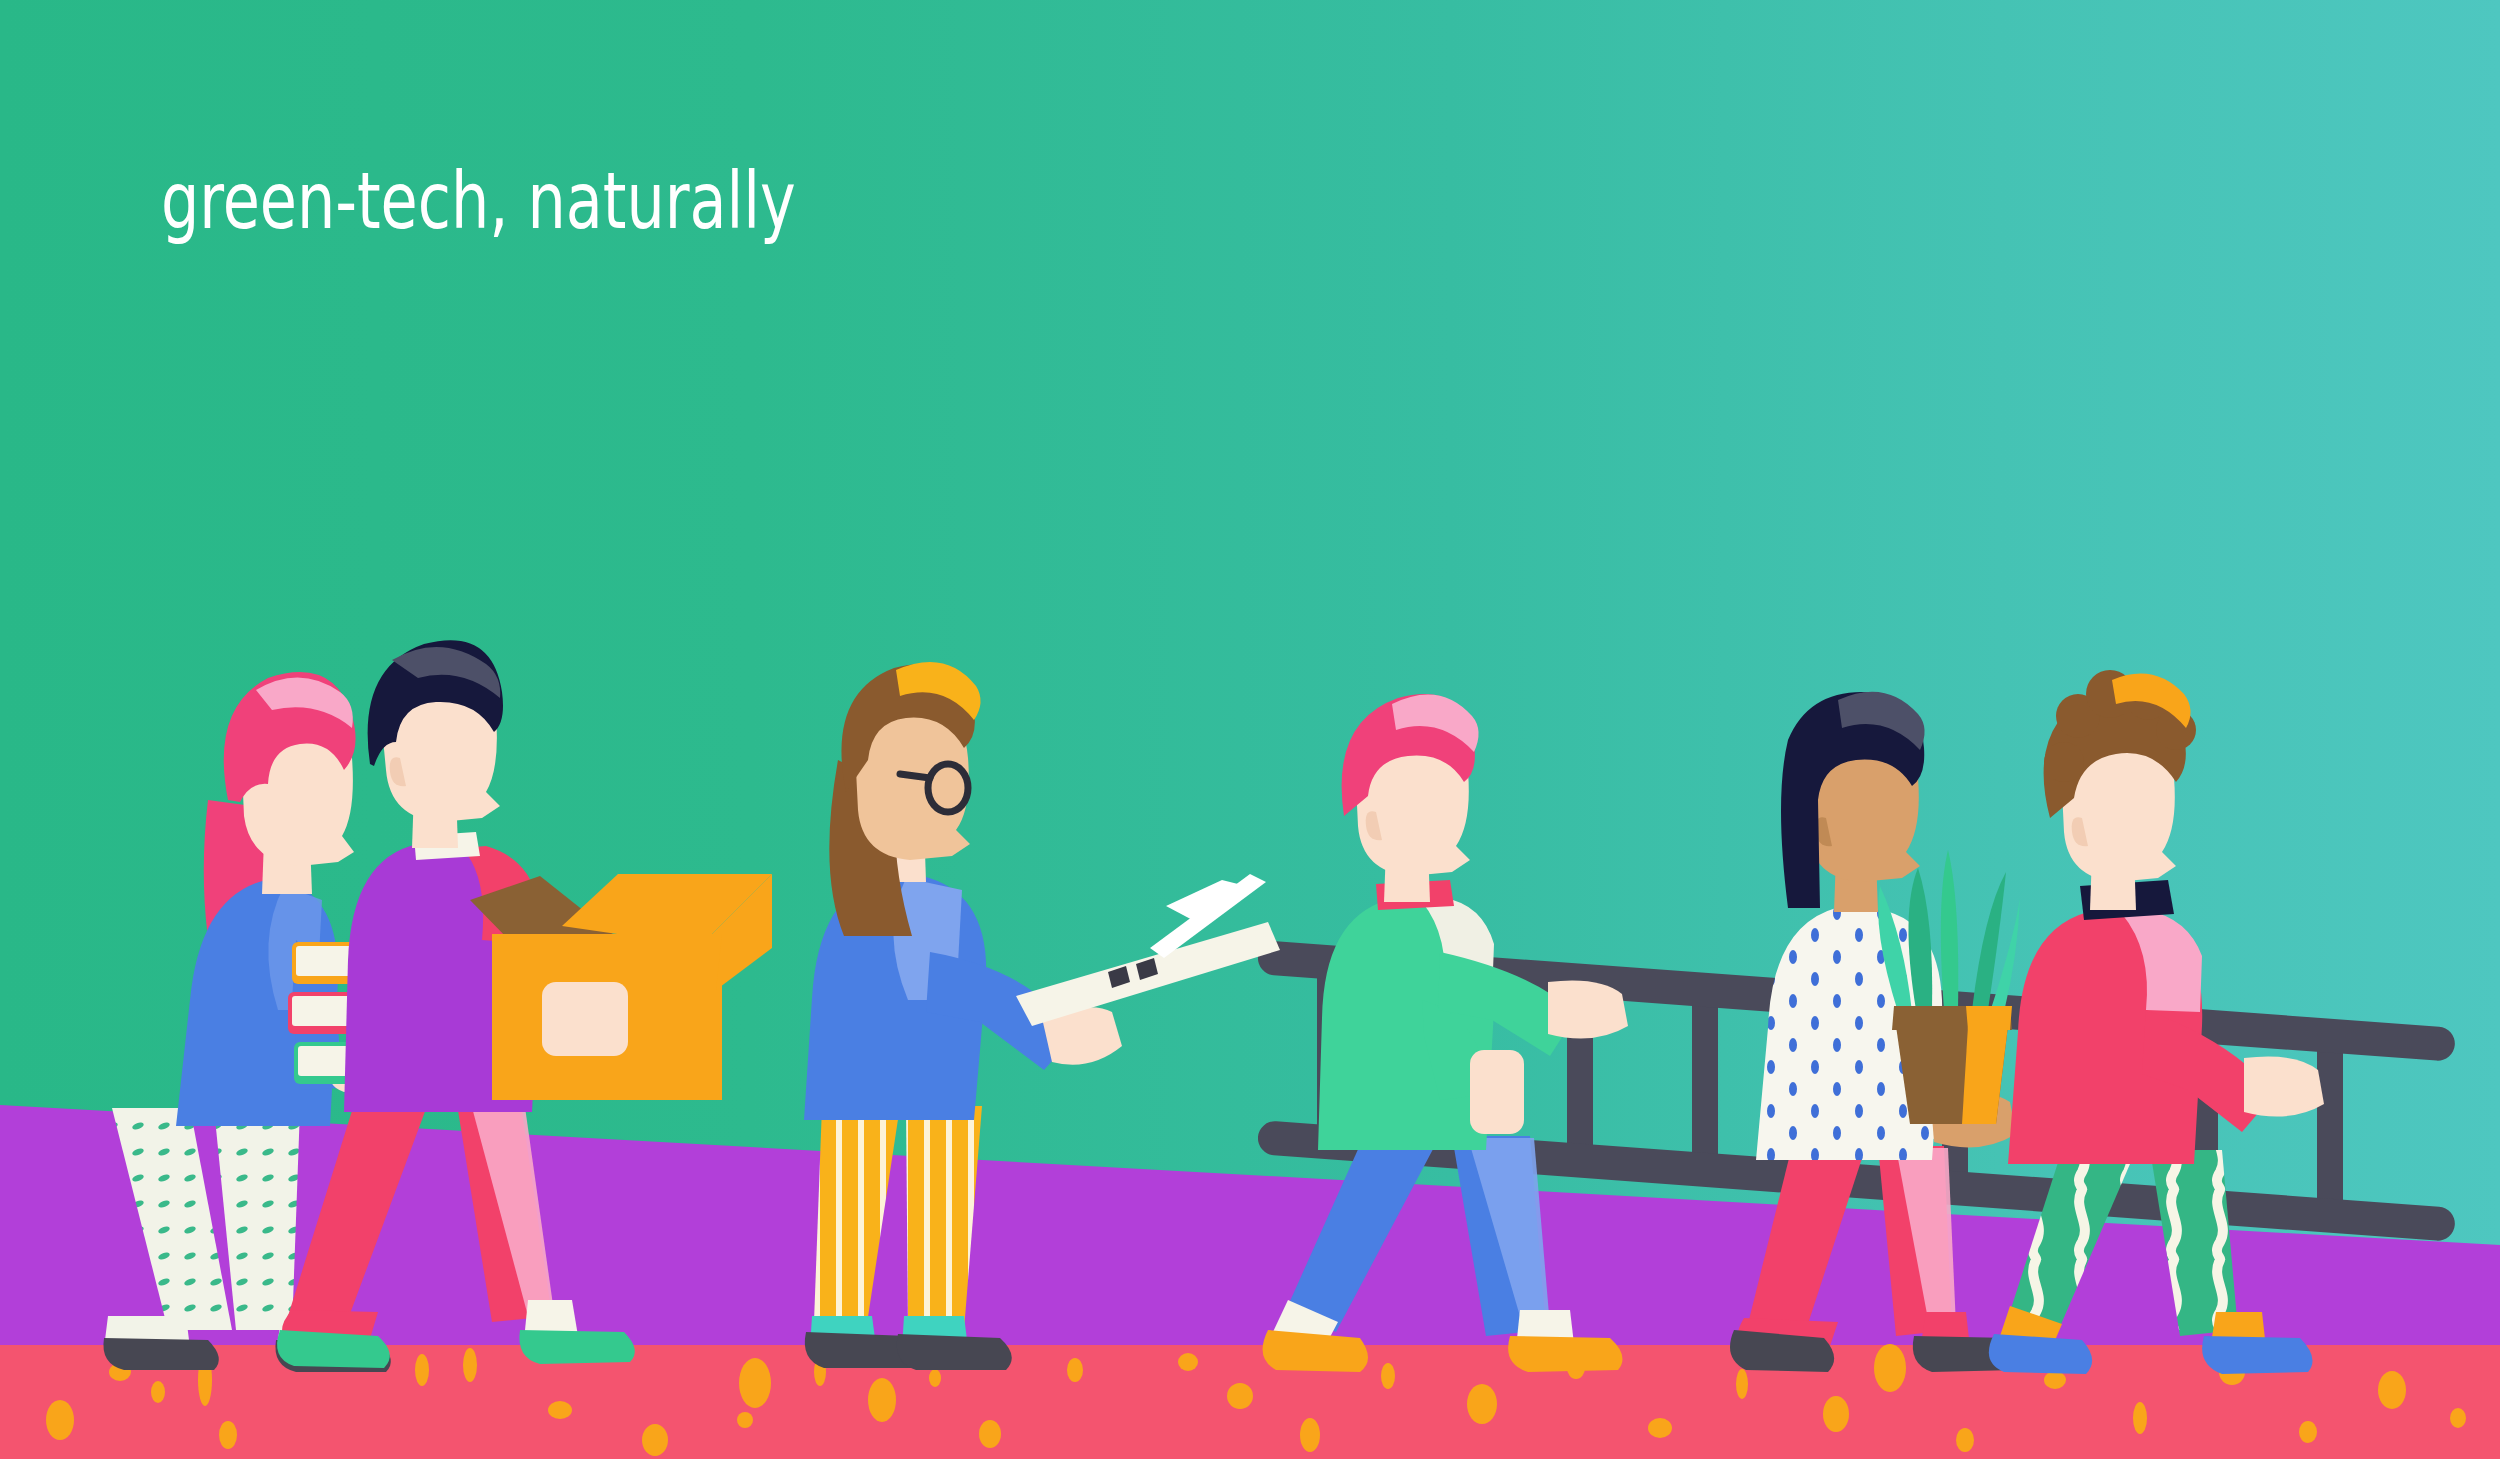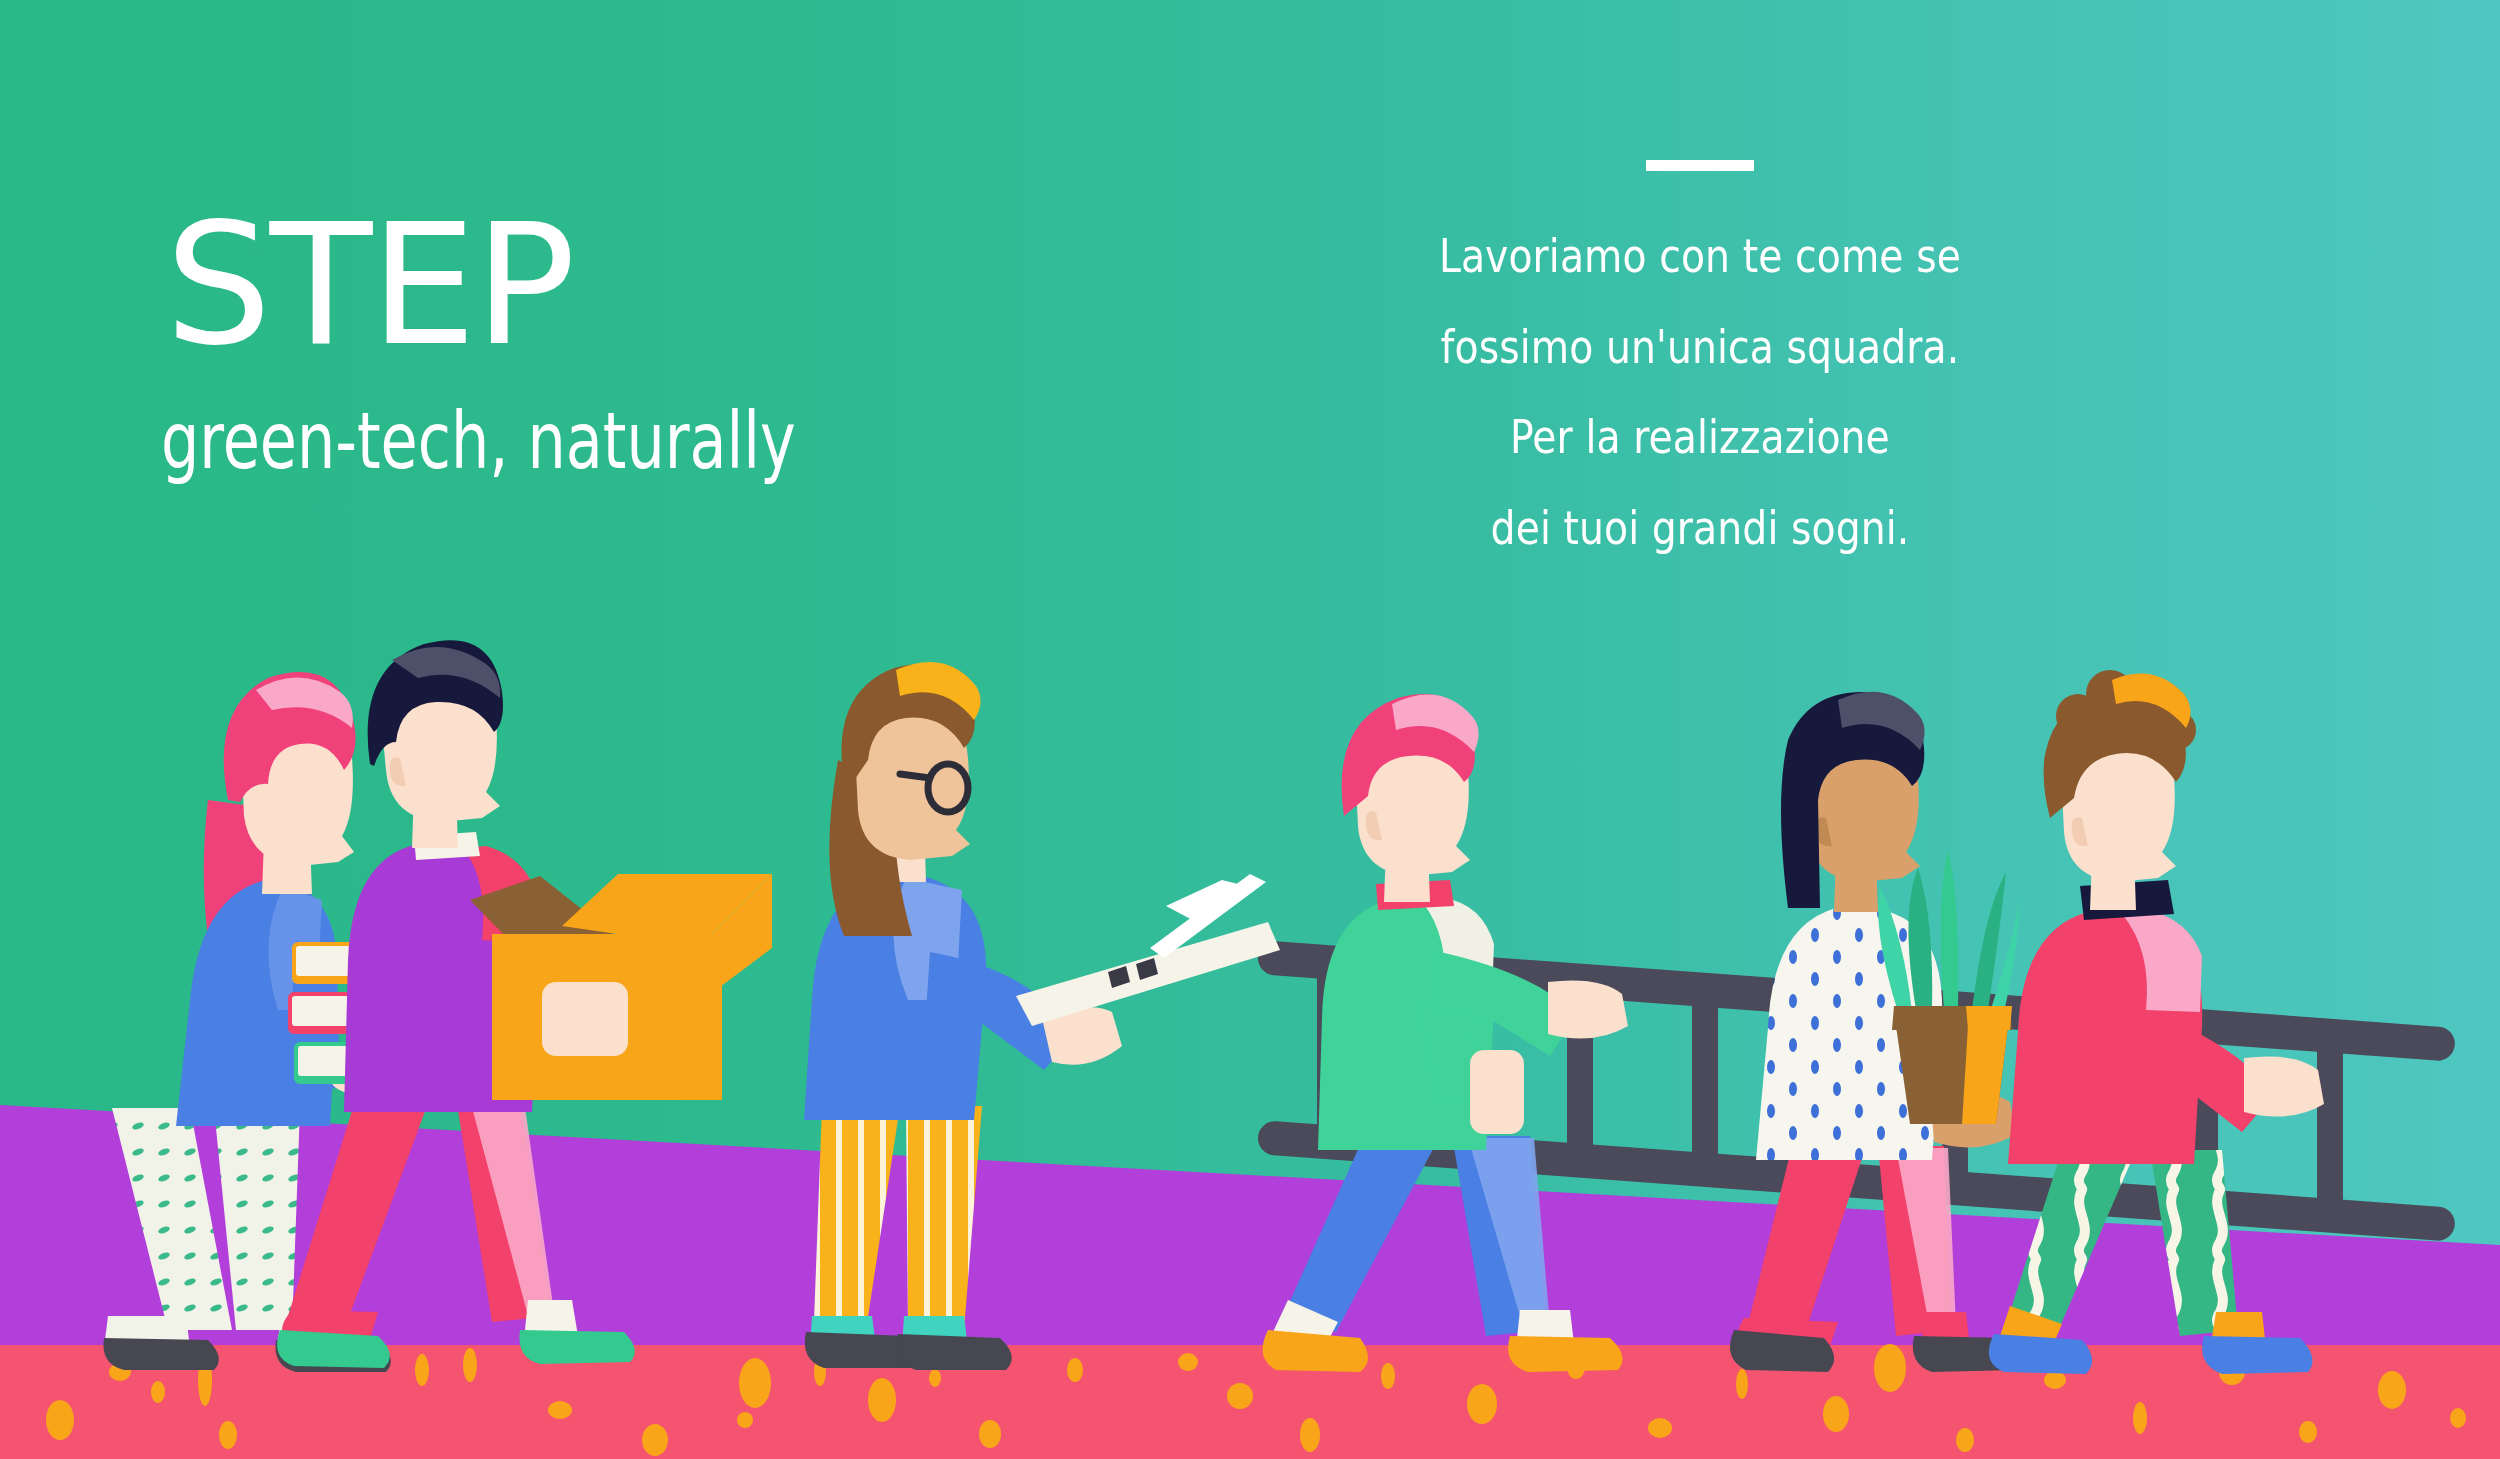--- a/index.html
+++ b/index.html
@@ -364,26 +364,18 @@
           <circle cx="2176" cy="730" r="20" fill="#8a5a2e"></circle>
           <path d="M2112 680 Q 2154 662 2184 694 Q 2196 710 2186 728 Q 2156 692 2116 704 Z" fill="#f9a51a"></path>
         </g>
       </g>
     </g>
   </svg>
 
   <div id="textlayer">
 
     <div class="brand-block">
-      <span class="brand-logo">step</span>
       <span class="brand-tagline">green-tech, naturally</span>
     </div>
 
-    <div class="claim-block">
-      <span class="claim-divider"></span>
-      <span class="claim-line">Lavoriamo con te come se</span>
-      <span class="claim-line">fossimo un'unica squadra.</span>
-      <span class="claim-line">Per la realizzazione</span>
-      <span class="claim-line">dei tuoi grandi sogni.</span>
-    </div>
 
   </div>
 </div>
 
 </body></html>

